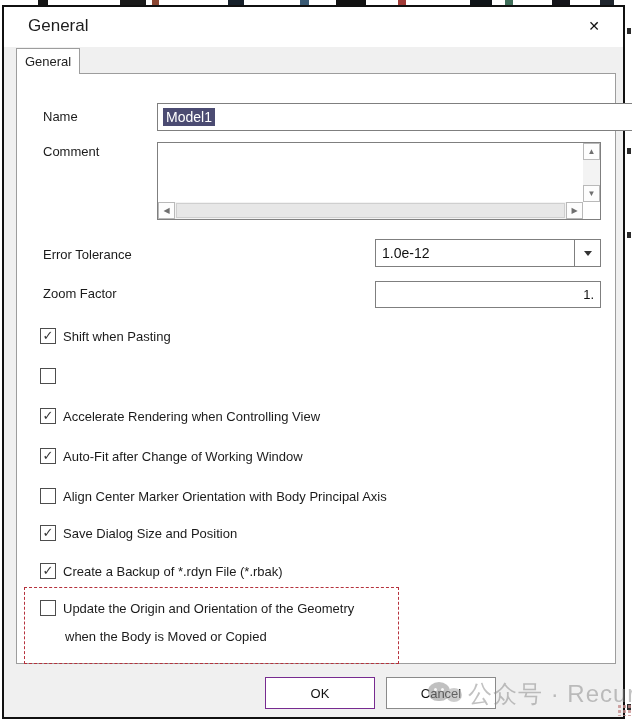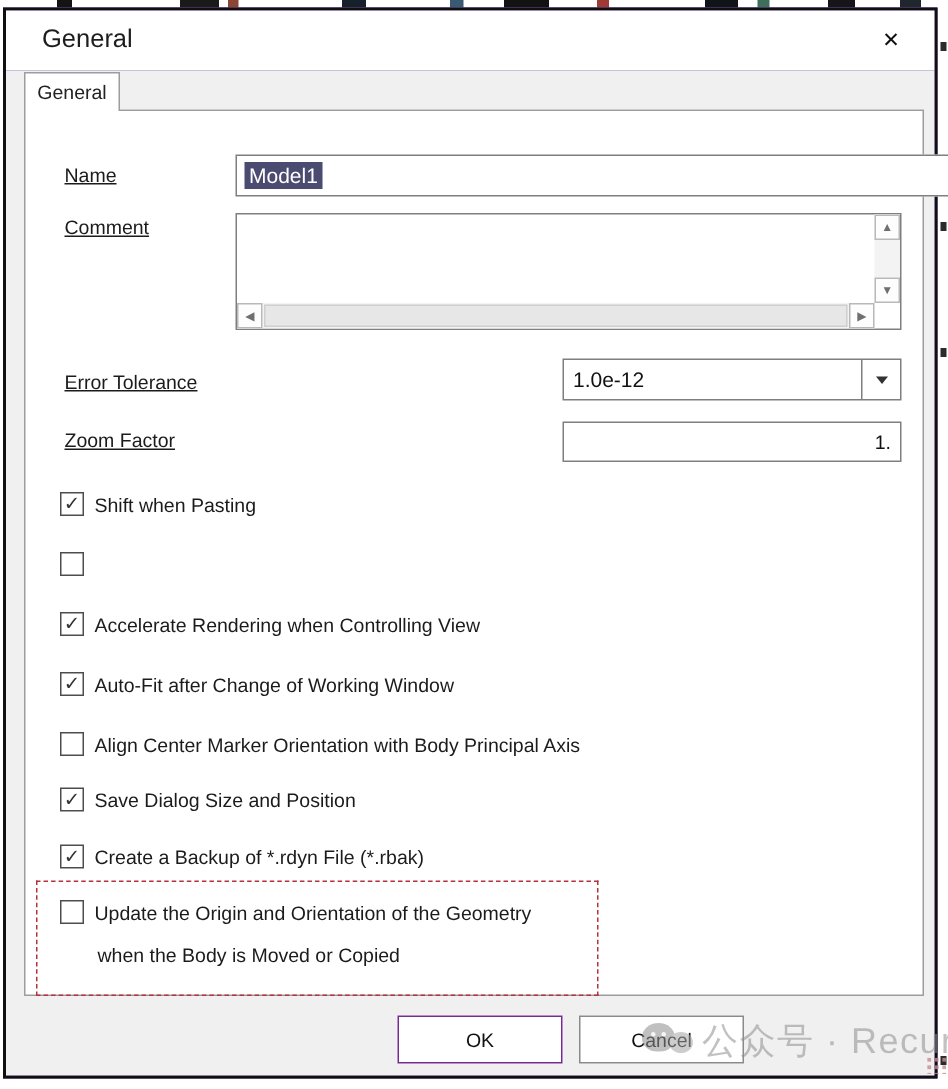--- a/index.html
+++ b/index.html
@@ -6,37 +6,37 @@
     font-family:"Liberation Sans","DejaVu Sans",sans-serif;-webkit-font-smoothing:antialiased;}
   *{box-sizing:border-box;}
 
   
   .top-sliver{position:absolute;left:0;top:0;width:632px;height:5px;background:#fff;}
   .top-sliver span{position:absolute;top:0;height:5px;display:block;}
   .right-sliver{position:absolute;right:0;top:0;width:6px;height:726px;background:#fff;}
   .right-sliver i{position:absolute;right:1px;width:4px;height:6px;background:#2b2b2b;display:block;}
 
   
-  .dialog{position:absolute;left:2px;top:5px;width:623px;height:714px;background:#4c1d95;
+  .dialog{position:absolute;left:2px;top:5px;width:623px;height:714px;background:#404040;
     border:2px solid #101010;}
   .titlebar{position:absolute;left:0;top:0;right:0;height:40px;background:#fff;}
   .title{position:absolute;left:24px;top:9px;font-size:17px;color:#1d1d1d;}
   .close-btn{position:absolute;right:16px;top:6px;width:26px;height:26px;display:flex;
     align-items:center;justify-content:center;font-size:14px;color:#111;cursor:pointer;}
   .dlg-body{position:absolute;left:0;top:40px;right:0;bottom:0;background:#f0f0f0;}
 
   
   .tab{position:absolute;left:12px;top:1px;width:64px;height:26px;background:#fff;
     border:1px solid #9d9d9d;border-bottom:none;z-index:3;display:flex;align-items:center;
     justify-content:center;font-size:13px;color:#222;}
   .tabpage{position:absolute;left:12px;top:26px;width:600px;height:591px;background:#fff;
     border:1px solid #9d9d9d;z-index:2;}
 
   
-  .lbl{position:absolute;font-size:13px;color:#1b1b1b;line-height:16px;text-decoration:underline;}
+  .lbl{position:absolute;font-size:13px;color:#1b1b1b;line-height:16px;}
   .tbox{position:absolute;background:#fff;border:1px solid #7f7f7f;font-size:13px;color:#111;}
   .name-input{left:140px;top:29px;width:496px;height:28px;display:flex;align-items:center;padding-left:5px;}
   .sel{background:#4b4b72;color:#fff;font-size:14px;padding:1px 3px;}
 
   .comment-box{left:140px;top:68px;width:444px;height:78px;}
   .vscroll{position:absolute;top:0;right:0;width:17px;bottom:17px;background:#f3f3f3;}
   .hscroll{position:absolute;left:0;right:17px;bottom:0;height:17px;background:#f3f3f3;}
   .sbtn{position:absolute;width:17px;height:17px;background:#fdfdfd;border:1px solid #b9b9b9;
     color:#6f6f6f;font-size:8px;display:flex;align-items:center;justify-content:center;}
   .vscroll .up{top:0;left:0;}

